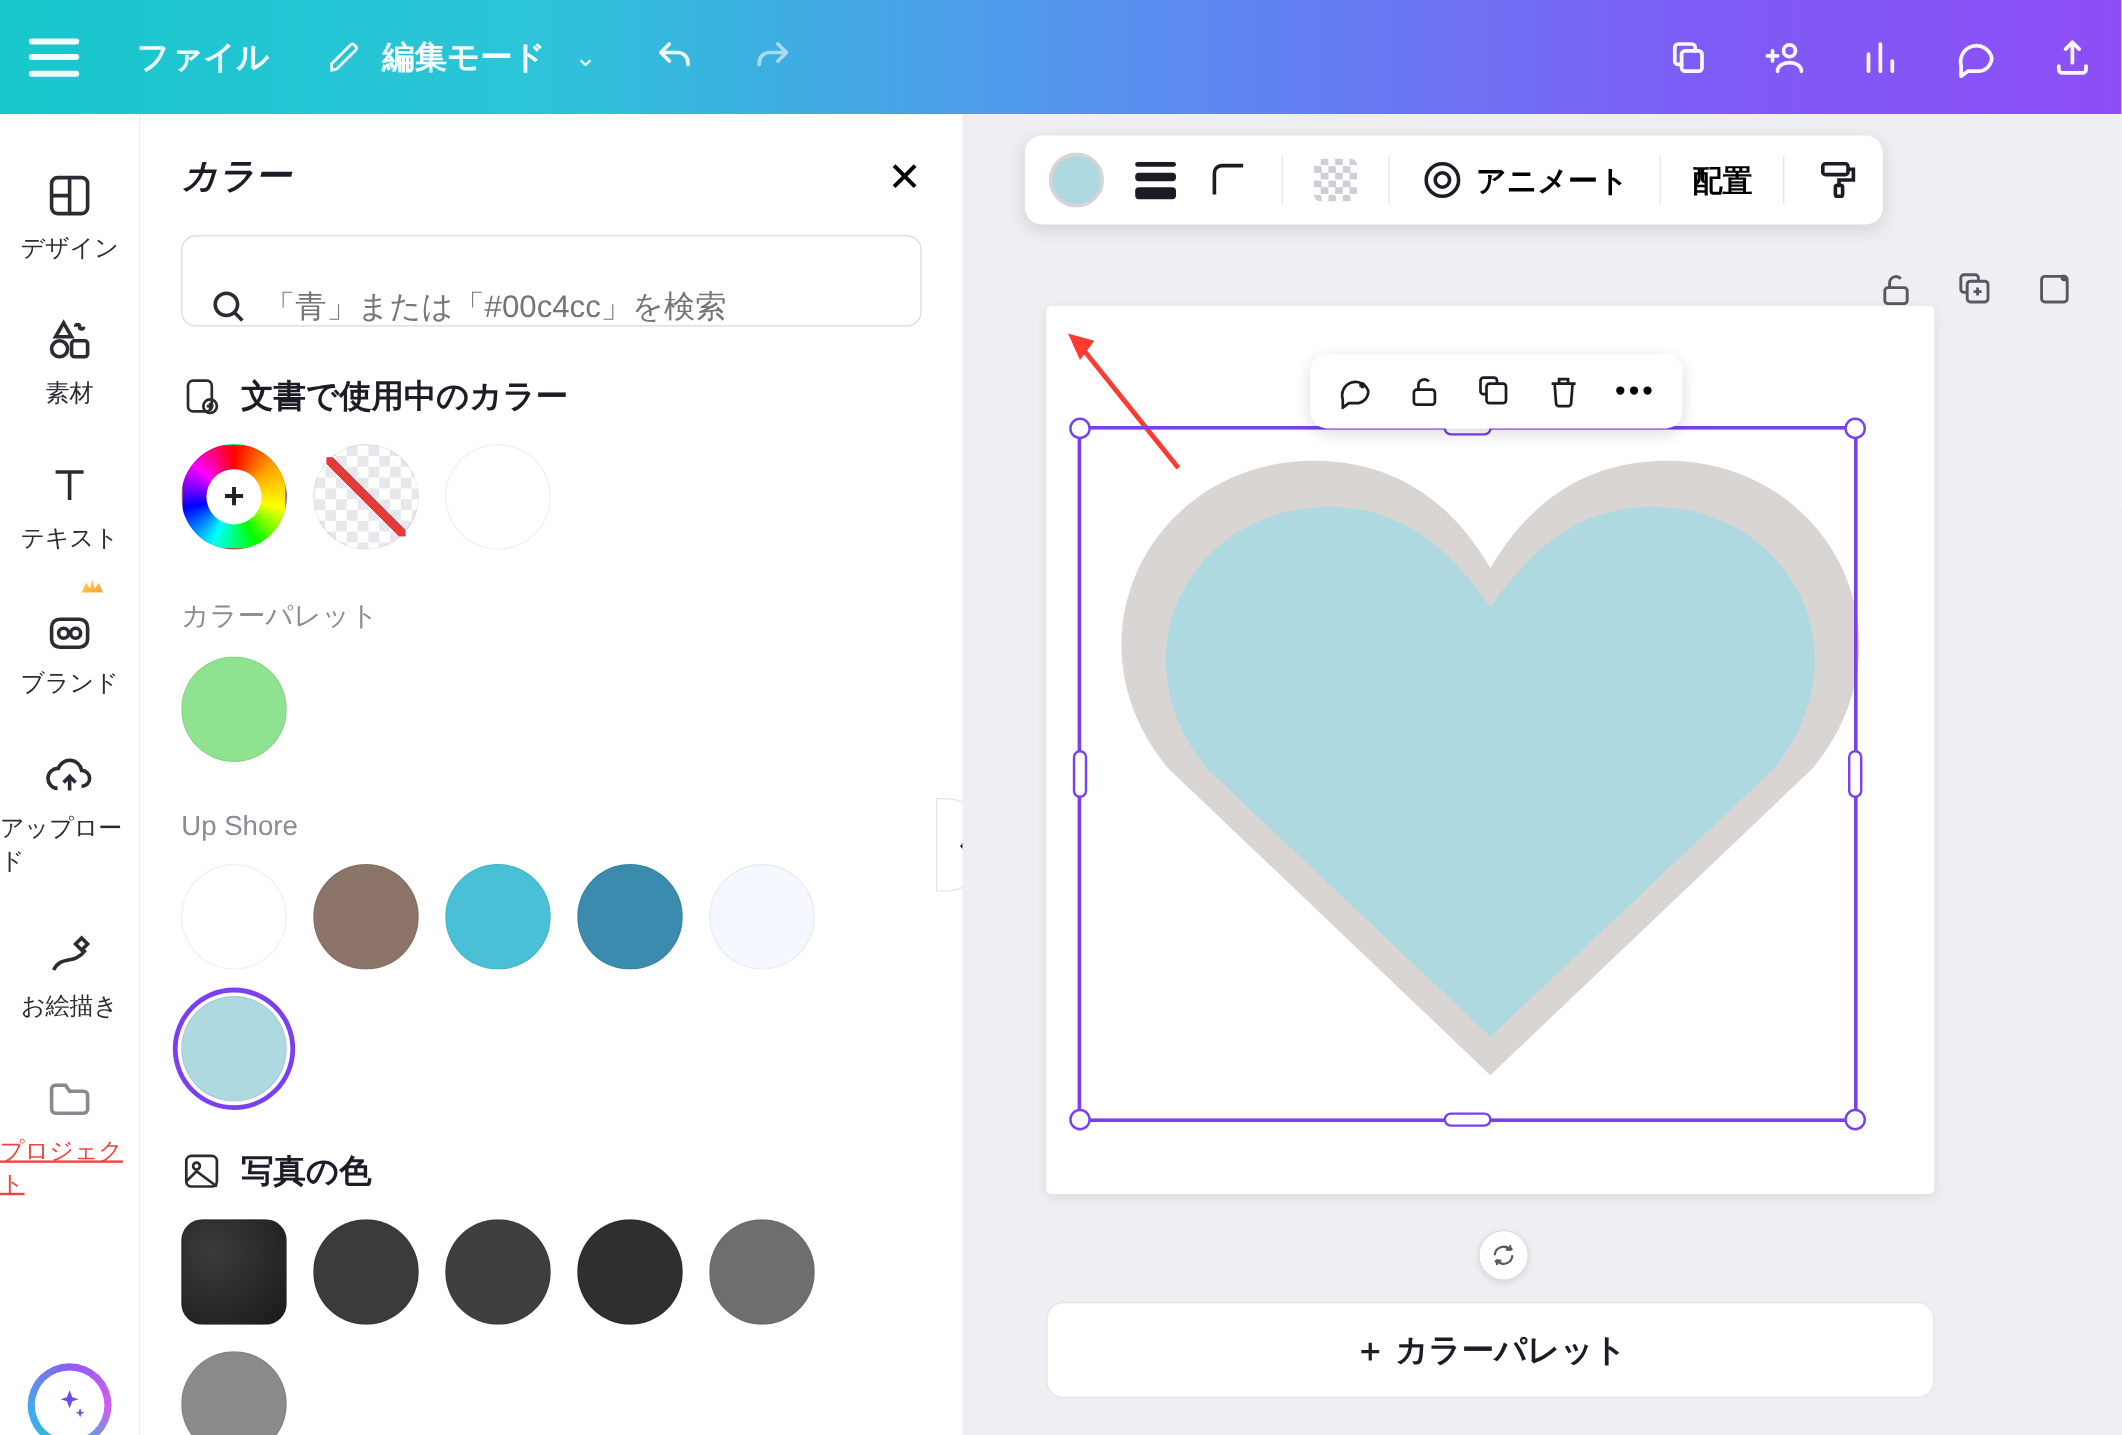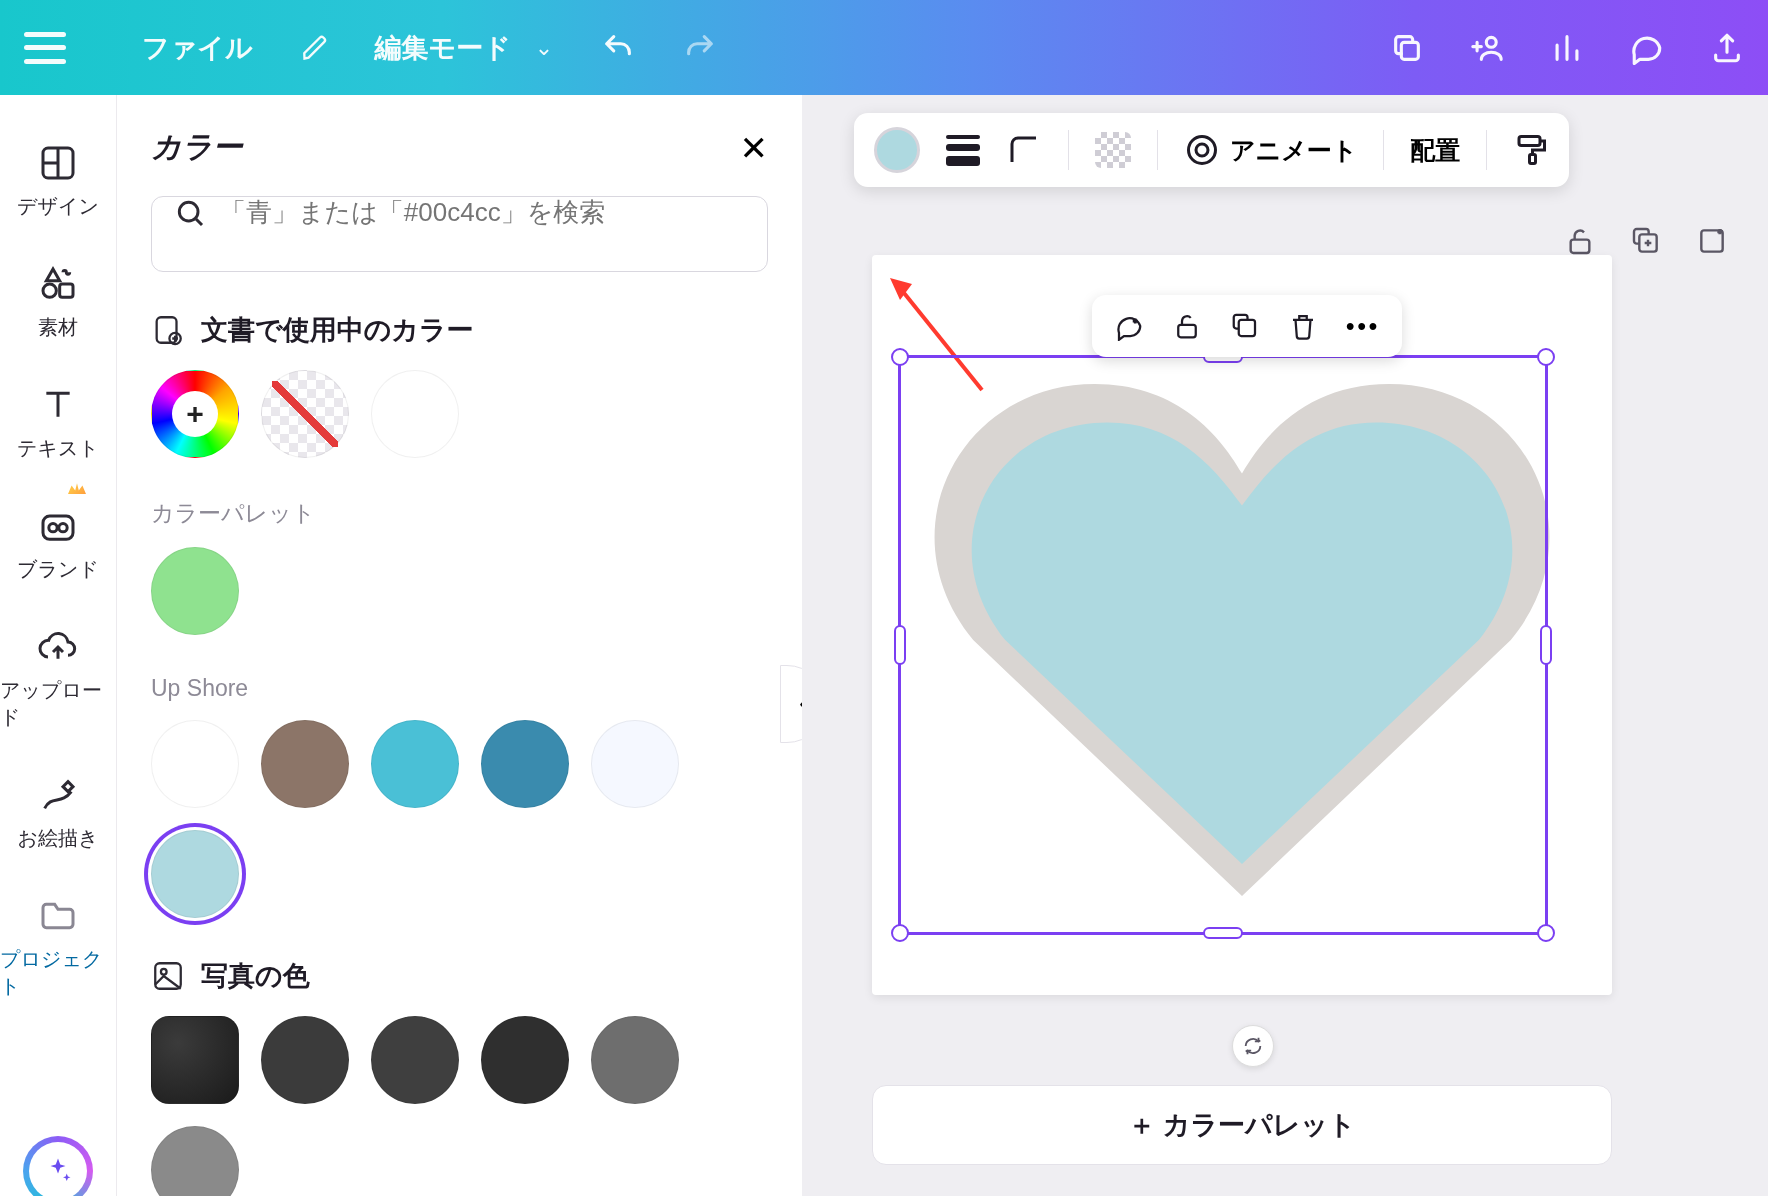--- a/index.html
+++ b/index.html
@@ -9,40 +9,40 @@
 .topbar {
   height: 95px;
   background: linear-gradient(90deg, #18c7cc 0%, #2cc4d9 25%, #5a8cf0 55%, #7d5cf5 80%, #8d4ef6 100%);
   display: flex; align-items: center; color: #fff; padding: 0 24px;
 }
 .topbar .left, .topbar .right { display: flex; align-items: center; gap: 36px; }
 .topbar .left { gap: 48px; }
 .topbar .right { margin-left: auto; gap: 46px; }
 .hamburger { width: 42px; height: 32px; display: flex; flex-direction: column; justify-content: space-between; cursor: pointer; }
 .hamburger span { height: 5px; background: #fff; border-radius: 3px; }
-.tb-label { font-size: 27px; font-weight: 600; margin-left: 28px; }
+.tb-label { font-size: 27px; font-weight: 600; }
 .edit-group { display: flex; align-items: center; gap: 18px; }
 .edit-group svg { width: 28px; height: 28px; }
 .chev { font-size: 22px; margin-left: 6px; }
 .tb-icon { width: 34px; height: 34px; stroke: #fff; fill: none; stroke-width: 2.2; stroke-linecap: round; stroke-linejoin: round; }
 .tb-btn { cursor: pointer; opacity: .95; }
 .tb-btn.dim { opacity: .55; }
 
 
 .main { display: flex; height: calc(1196px - 95px); }
 
 
 .rail {
   width: 117px; background: #fff; border-right: 1px solid #eceaee;
   display: flex; flex-direction: column; align-items: center; padding-top: 30px; gap: 8px;
 }
 .rail-item { display: flex; flex-direction: column; align-items: center; gap: 10px; padding: 18px 0; cursor: pointer; width: 100%; }
 .rail-item svg { width: 40px; height: 40px; stroke: #2d2a33; fill: none; stroke-width: 1.8; }
 .rail-lbl { font-size: 20px; color: #2d2a33; }
-.rail-item.dim .rail-lbl { color: #0369a1; }
+.rail-item.dim .rail-lbl { color: #ef4444; text-decoration: underline; }
 .rail-item.dim svg { stroke: #8a8793; }
 .rail .crown { position: relative; }
 .rail .crown::after { content: ""; position: absolute; top: -6px; right: 30px; width: 18px; height: 12px;
   background: linear-gradient(135deg,#ffd54a,#ff9e3d);
   clip-path: polygon(0 100%,20% 30%,40% 70%,50% 10%,60% 70%,80% 30%,100% 100%); }
 .rail-ai {
   margin-top: auto; margin-bottom: -10px;
   width: 70px; height: 70px; border-radius: 50%;
   background: conic-gradient(from 180deg,#1fc2d6,#4aa4ee,#8d5cf6,#d45bf0,#1fc2d6);
   display: flex; align-items: center; justify-content: center;
@@ -51,21 +51,21 @@
 .rail-ai svg { width: 30px; height: 30px; fill: #6a4cf0; }
 
 
 .panel {
   width: 685px; background: #fff; position: relative; padding: 32px 34px 0 34px;
 }
 .panel-head { display: flex; justify-content: space-between; align-items: center; margin-bottom: 28px;}
 .panel-title { font-size: 30px; font-weight: 700; color: #1f1b26; font-style: italic; }
 .close-x { font-size: 34px; cursor: pointer; }
 .search {
-  display: flex; align-items: flex-start; gap: 14px; height: 76px;
+  display: flex; align-items: flex-end; gap: 14px; height: 76px;
   border: 1px solid #d9d7df; border-radius: 12px; padding: 0 22px; margin-bottom: 40px;
 }
 .search svg { width: 32px; height: 32px; stroke:#2d2a33; fill:none; stroke-width:2.2;}
 .search input { border: none; outline: none; font-size: 26px; color: #8d8a96; flex:1; background:transparent;}
 .section-head { display: flex; align-items: flex-end; gap: 16px; margin-bottom: 22px; justify-content: space-between;}
 .section-head .lhs { display:flex; align-items:center; gap:16px;}
 .section-head svg { width: 34px; height: 34px; stroke:#2d2a33; fill:none; stroke-width:1.6;}
 .section-title { font-size: 27px; font-weight: 700; color: #1f1b26; }
 .section-sub { font-size: 23px; color: #8d8a96; margin-bottom: 18px; }
 .swatch-row { display: flex; gap: 22px; margin-bottom: 40px; flex-wrap: wrap;}

